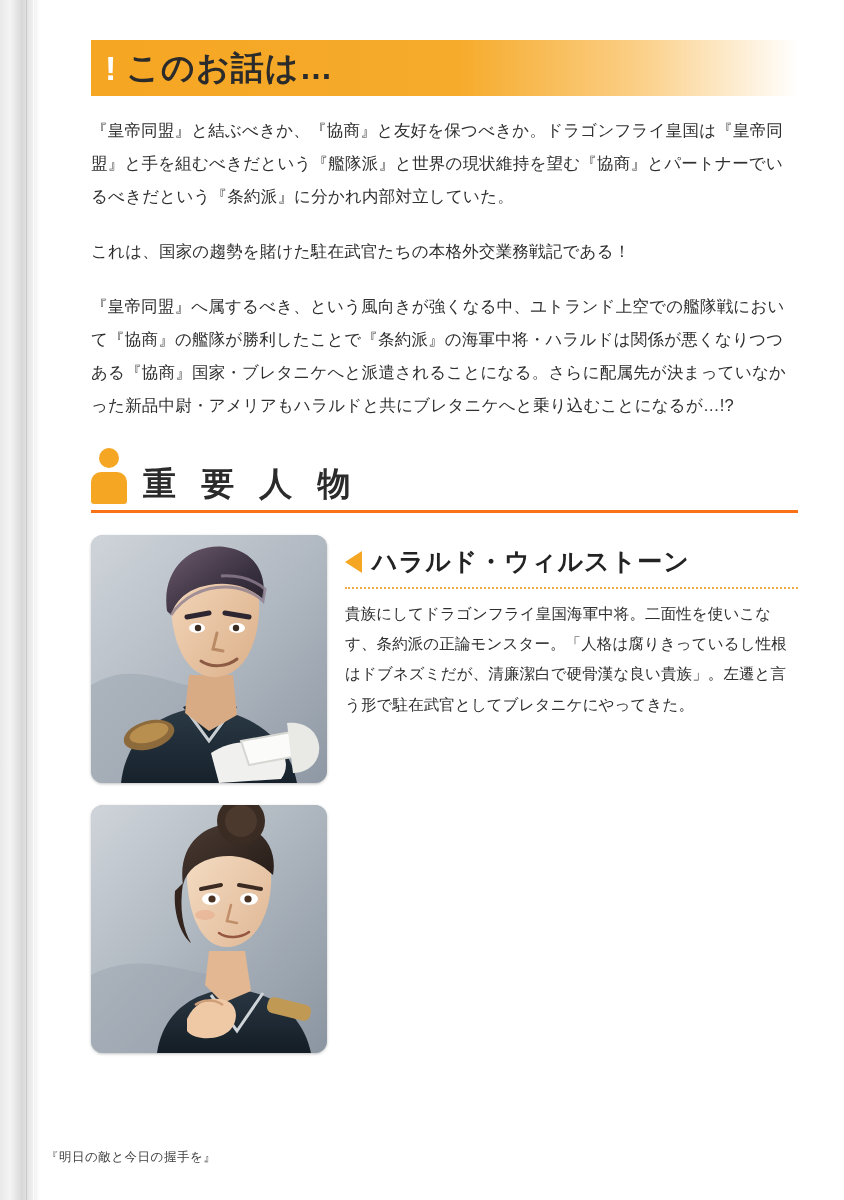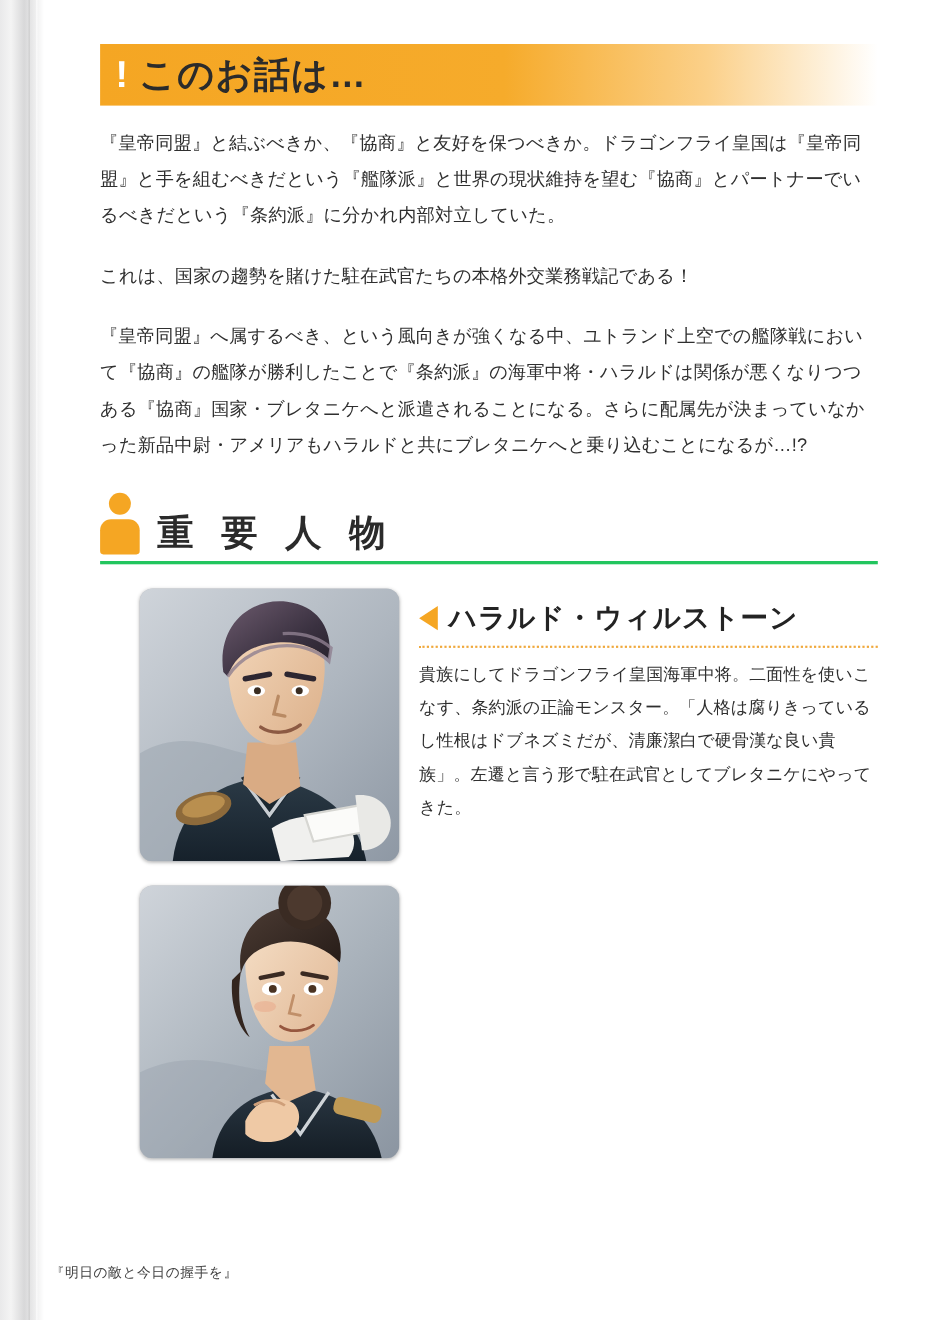--- a/index.html
+++ b/index.html
@@ -76,21 +76,21 @@
   }
   .body-block p { margin: 11px 0 22px 0; }
   .body-block p:last-child { margin-bottom: 0; }
 
   
   .section-head {
     margin-top: 26px;
     display: flex;
     align-items: flex-end;
     gap: 16px;
-    border-bottom: 3px solid #22c55e;
+    border-bottom: 3px solid #f97316;
     padding-bottom: 6px;
   }
   .person-icon {
     width: 36px; height: 56px;
     position: relative;
     flex: none;
   }
   .person-icon .head {
     position: absolute;
     left: 8px; top: 0;
@@ -112,21 +112,20 @@
     letter-spacing: 8px;
     line-height: 1.1;
     padding-bottom: 2px;
   }
 
   
   .char {
     display: flex;
     gap: 18px;
     margin-top: 22px;
-    margin-left: 36px;
   }
   .char-portrait {
     width: 236px; height: 248px;
     border-radius: 12px;
     overflow: hidden;
     flex: none;
     box-shadow: 0 1px 3px rgba(0,0,0,0.25);
     position: relative;
     background: #b9bec5;
   }

